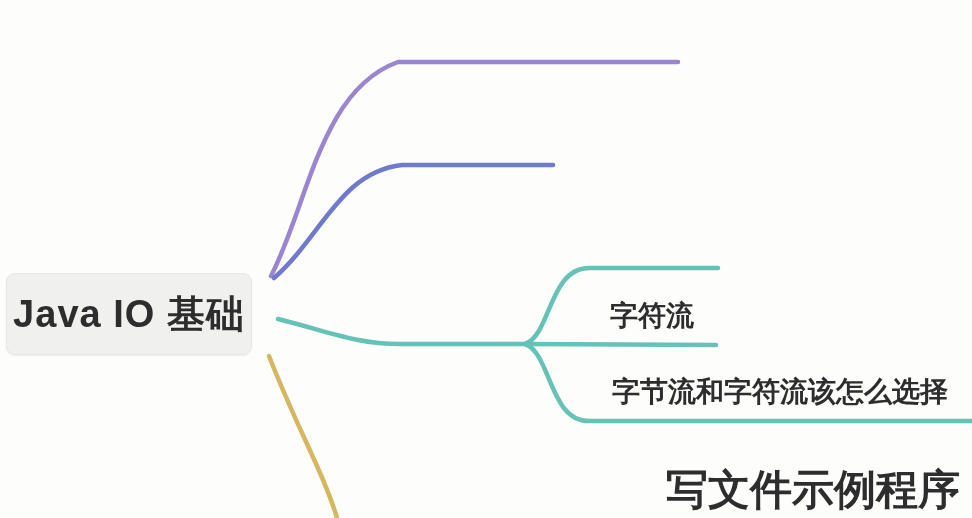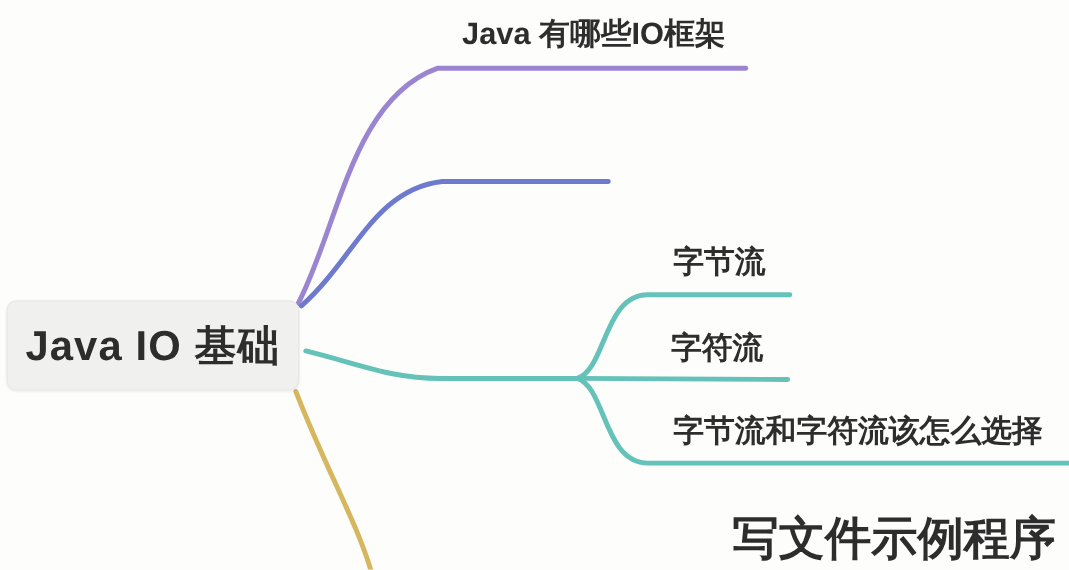--- a/index.html
+++ b/index.html
@@ -19,21 +19,21 @@
     position: absolute;
     left: 0;
     top: 0;
     width: 972px;
     height: 518px;
   }
   .root-node {
     position: absolute;
     left: 6px;
     top: 273px;
-    width: 266px;
+    width: 246px;
     height: 82px;
     background: #f0f0ee;
     border: 1px solid #e7e7e5;
     border-radius: 9px;
     box-sizing: border-box;
     display: flex;
     align-items: center;
     justify-content: center;
     box-shadow: 0 1px 2px rgba(0,0,0,0.06);
   }
@@ -79,25 +79,23 @@
 
     <path d="M 525 344 C 551 353 549 421 589 421 L 972 421" stroke-width="4.5" stroke-linecap="round" fill="none" stroke="#64c2b8"></path>
 
     <path d="M 269 356 C 297 428 324 474 337 518" stroke-width="4.5" stroke-linecap="round" fill="none" stroke="#d6b65e"></path>
   </svg>
 
   <div class="root-node">
     <span>Java IO 基础</span>
   </div>
 
-  <div class="topic-label label-frameworks">Java 有哪些IO框架</div>
 
 
 
-  <div class="topic-label label-byte-stream">字节流</div>
 
   <div class="topic-label label-char-stream">字符流</div>
 
   <div class="topic-label label-byte-vs-char">字节流和字符流该怎么选择</div>
 
   <div class="topic-label label-write-file">写文件示例程序</div>
 
 </div>
 
 </body></html>

